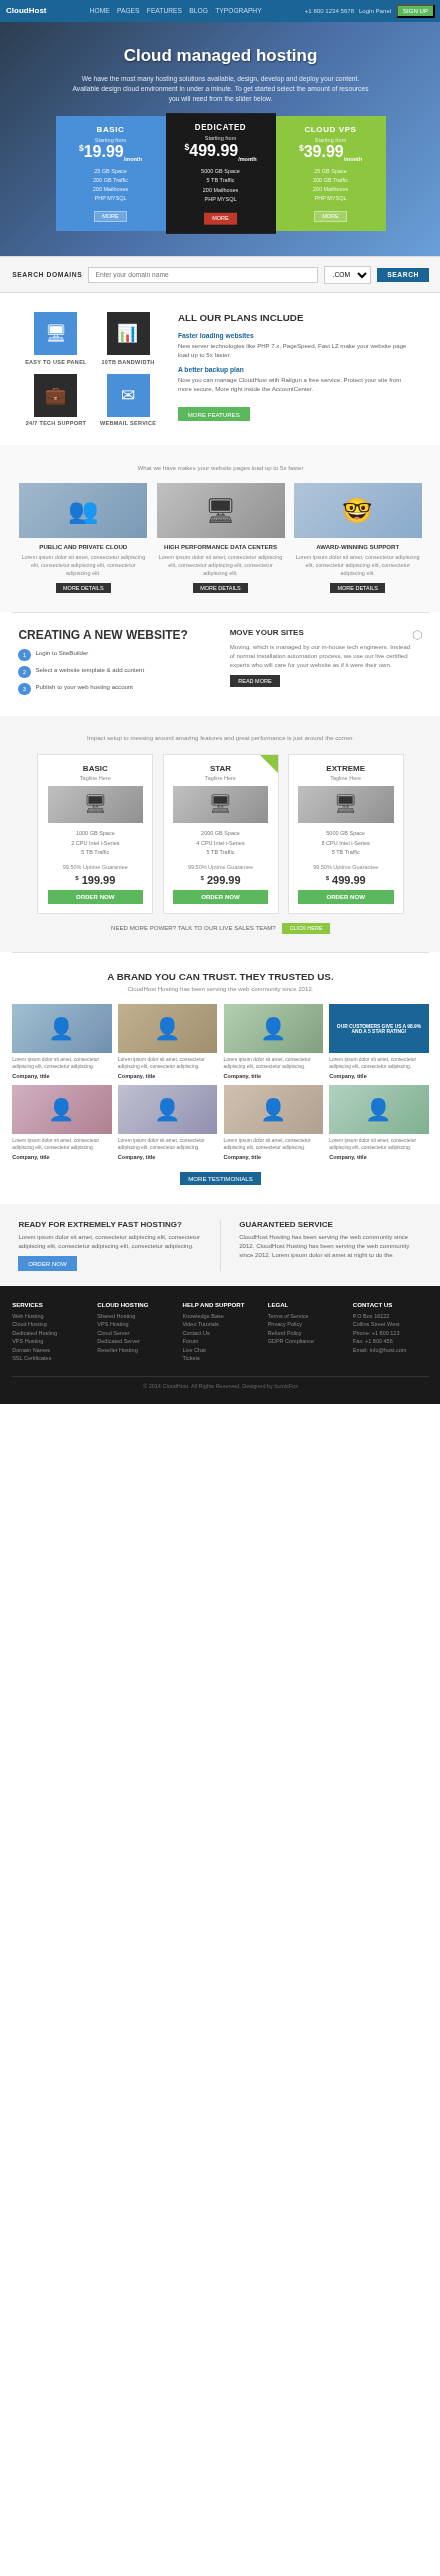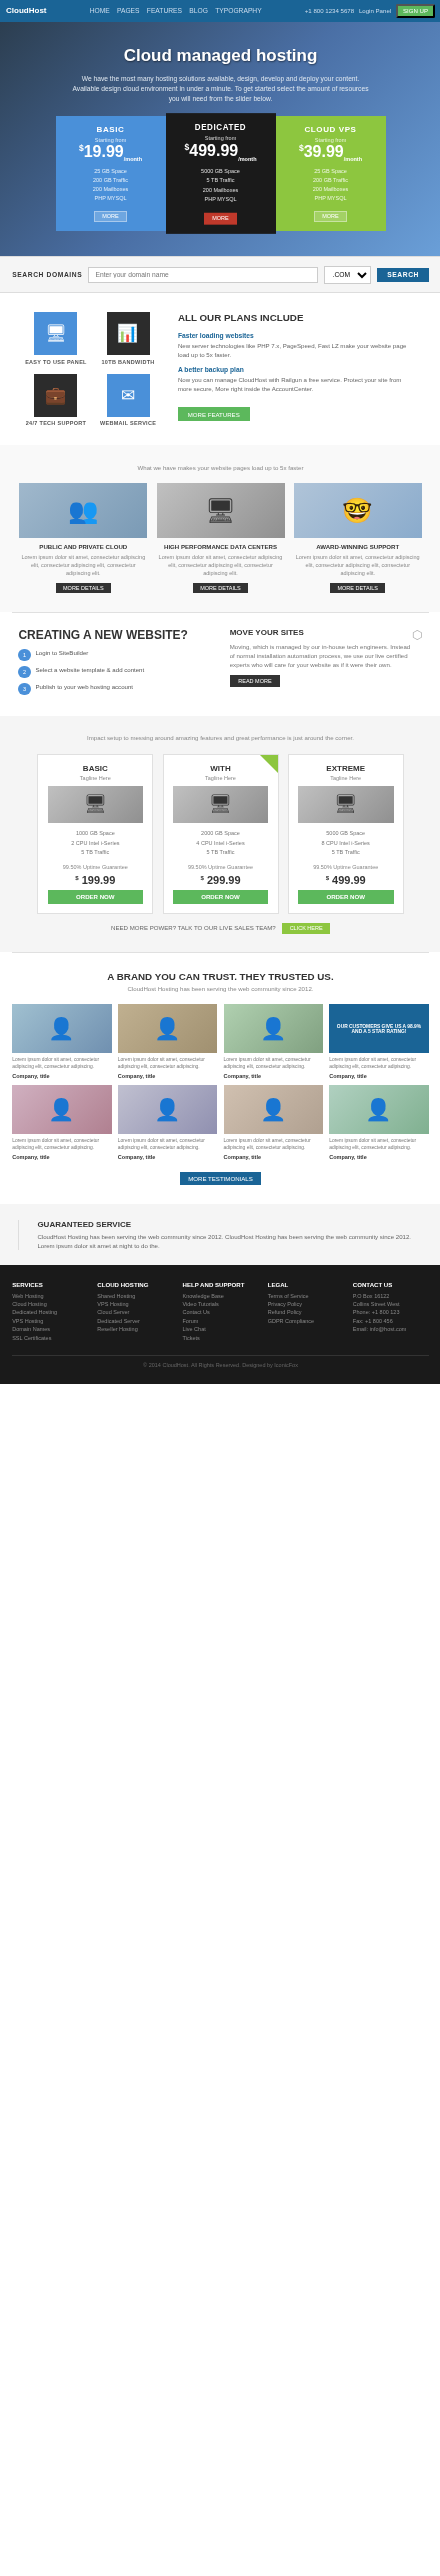--- a/index.html
+++ b/index.html
@@ -333,21 +333,21 @@
         <span>2 CPU Intel i-Series</span><br>
         <span>5 TB Traffic</span>
       </div>
       <div class="uptime">99.50% Uptime Guarantee</div>
       <div class="server-price"><sup>$</sup> 199.99</div>
       <button class="order-btn">ORDER NOW</button>
     </div>
 
     <div class="server-card featured" style="position:relative">
       <span style="position:absolute;top:0;right:0;background:#8dc63f;color:#fff;font-size:4.3px;padding:1.2px 3.1px">★</span>
-      <h3>WITH</h3>
+      <h3>STAR</h3>
       <div class="tagline">Tagline Here</div>
       <div class="server-img img-box img-server">
         <span style="font-size:18.4px">🖥</span>
       </div>
       <div class="server-specs">
         <span>2000 GB Space</span><br>
         <span>4 CPU Intel i-Series</span><br>
         <span>5 TB Traffic</span>
       </div>
       <div class="uptime">99.50% Uptime Guarantee</div>
@@ -444,20 +444,25 @@
       <div class="testimonial-company">Company, title</div>
     </div>
   </div>
 
   <button class="more-testimonials-btn">MORE TESTIMONIALS</button>
 </div>
 
 <div class="section-divider"></div>
 
 <div class="cta-section">
+  <div class="cta-left">
+    <h3>READY FOR EXTREMELY FAST HOSTING?</h3>
+    <p>Lorem ipsum dolor sit amet, consectetur adipiscing elit, consectetur adipiscing elit, consectetur adipiscing elit, consectetur adipiscing.</p>
+    <button class="cta-btn">ORDER NOW</button>
+  </div>
   <div class="divider-h"></div>
   <div class="cta-right">
     <h3>GUARANTEED SERVICE</h3>
     <p>CloudHost Hosting has been serving the web community since 2012. CloudHost Hosting has been serving the web community since 2012. Lorem ipsum dolor sit amet at night to do the.</p>
   </div>
 </div>
 
 <footer>
   <div class="footer-grid">
     <div class="footer-col">

